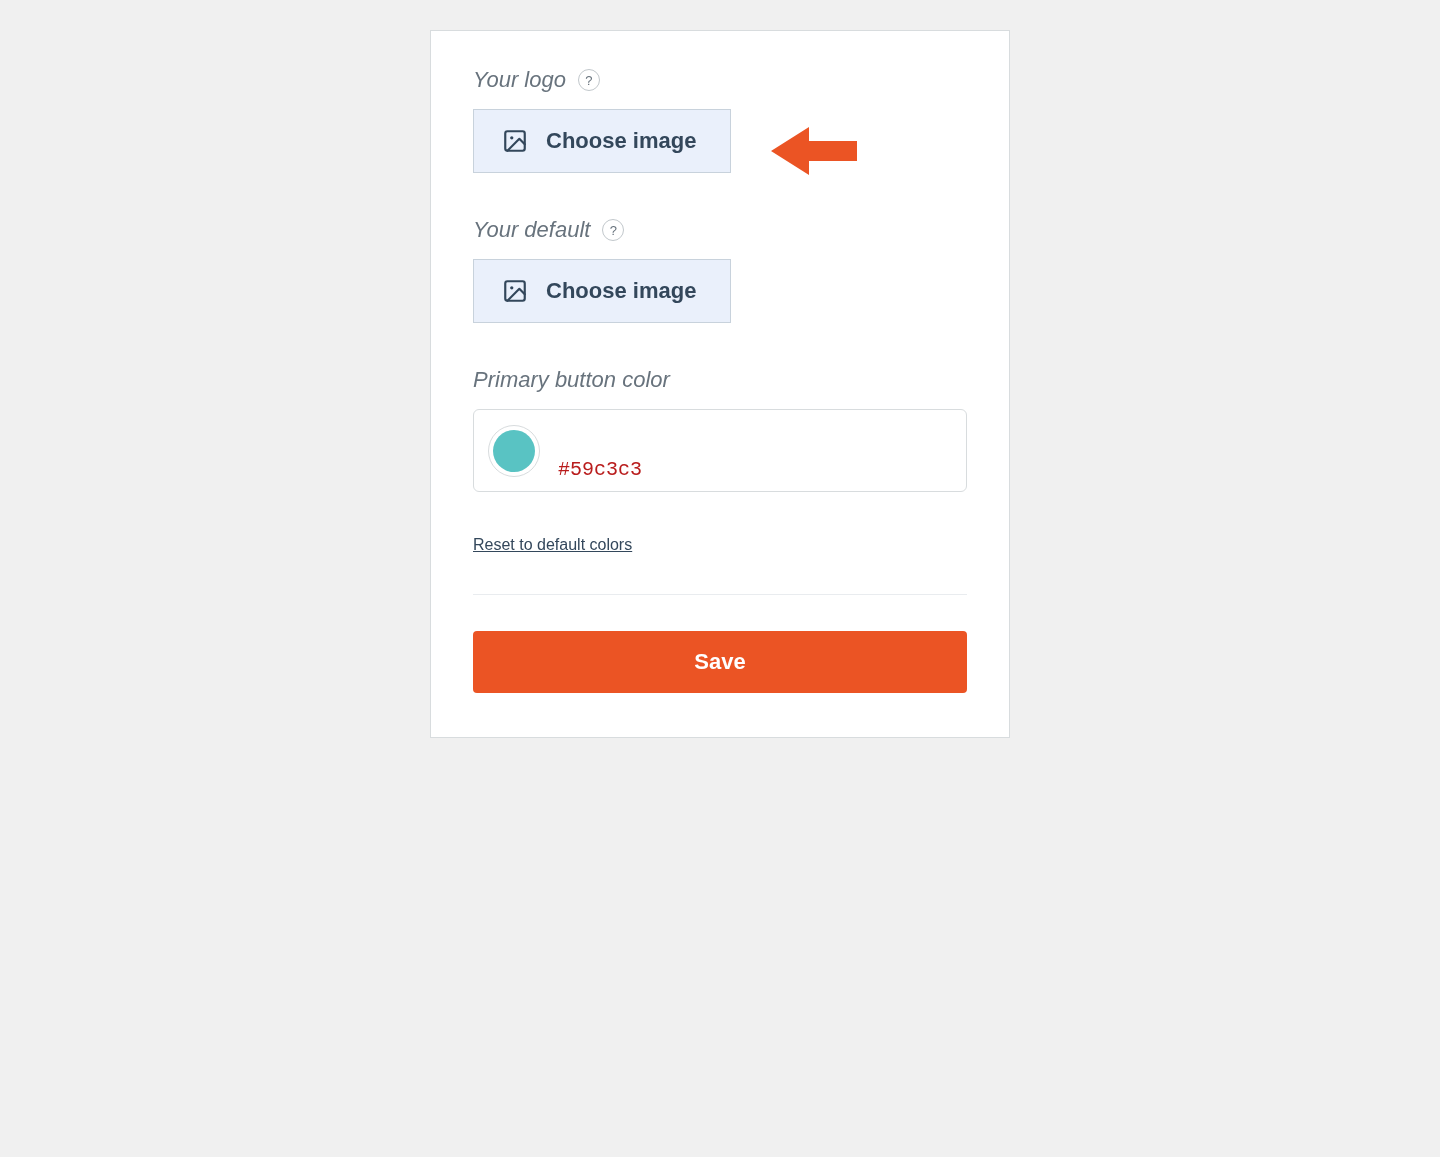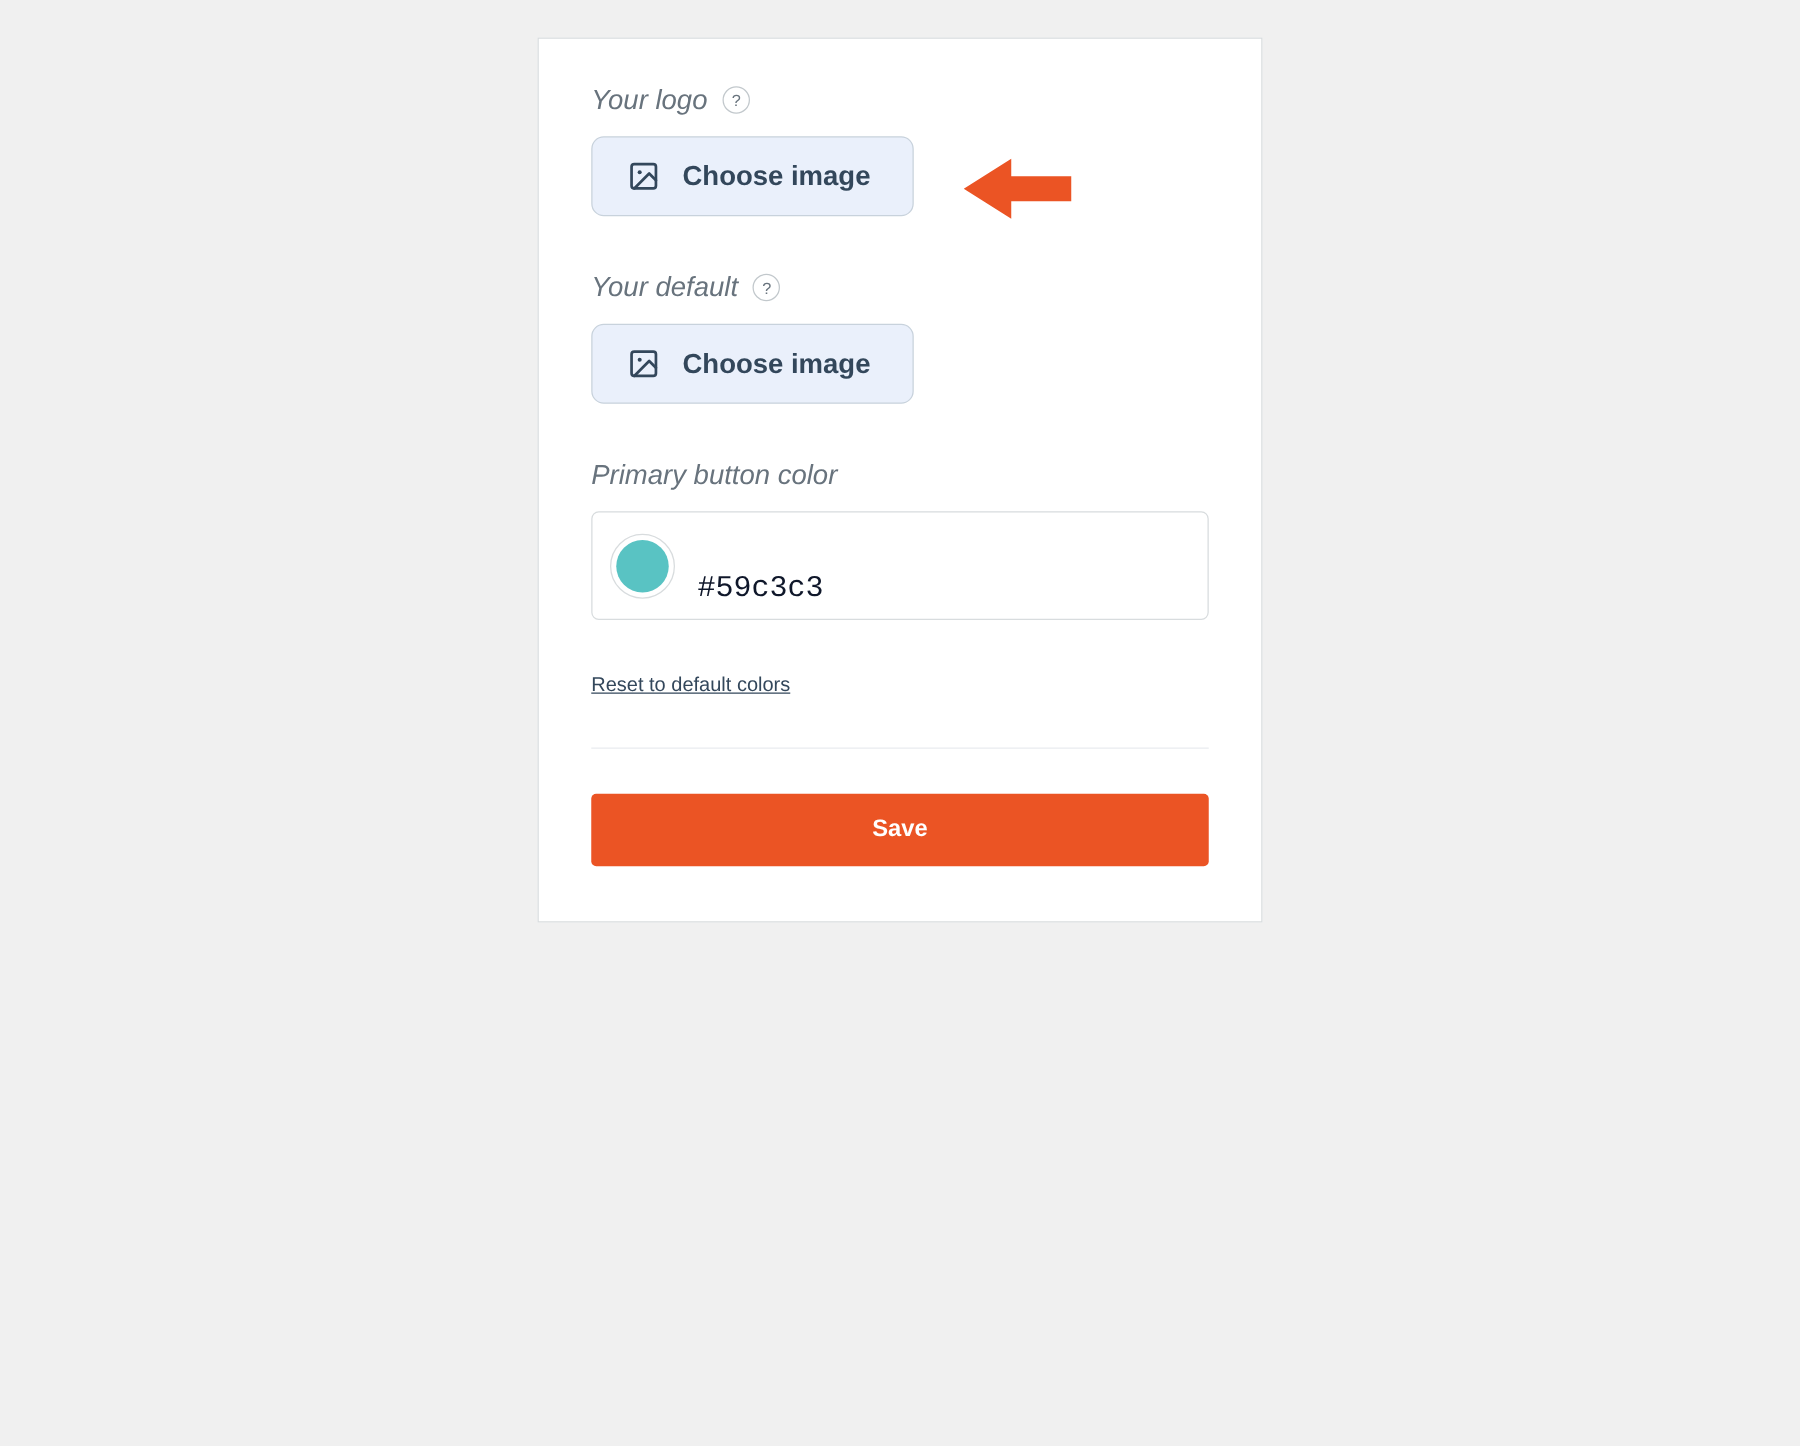--- a/index.html
+++ b/index.html
@@ -46,21 +46,21 @@
     font-size: 13px;
     color: #68737d;
     background: #fff;
   }
   .choose-btn {
     display: inline-flex;
     align-items: center;
     gap: 18px;
     background: #eaf0fb;
     border: 1px solid #c8d2dc;
-    border-radius: 10px;
+    border-radius: 0;
     padding: 18px 34px 18px 28px;
     font-size: 22px;
     font-weight: 700;
     color: #33475b;
     cursor: pointer;
   }
   .choose-btn svg { display: block; }
   .color-input {
     display: flex;
     align-items: center;
@@ -82,22 +82,22 @@
   }
   .swatch-inner {
     width: 42px;
     height: 42px;
     border-radius: 50%;
   }
   .color-text {
     border: none;
     outline: none;
     font-family: "SFMono-Regular", Consolas, "Liberation Mono", Menlo, monospace;
-    font-size: 24px;
-    color: #0f172a;
+    font-size: 20px;
+    color: #b91c1c;
     flex: 1;
     background: transparent;
     margin-top: 38px;
   }
   .reset-link {
     font-size: 16px;
     color: #33475b;
     text-decoration: underline;
     cursor: pointer;
     display: inline-block;
@@ -106,21 +106,21 @@
     border: none;
     border-top: 1px solid #e9ecef;
     margin: 40px 0 36px 0;
   }
   .save-btn {
     width: 100%;
     background: #eb5424;
     color: #ffffff;
     border: none;
     border-radius: 4px;
-    font-size: 19px;
+    font-size: 22px;
     font-weight: 700;
     padding: 18px 0;
     cursor: pointer;
   }
   .annotation-arrow {
     position: absolute;
     top: 88px;
     left: 340px;
     pointer-events: none;
   }

